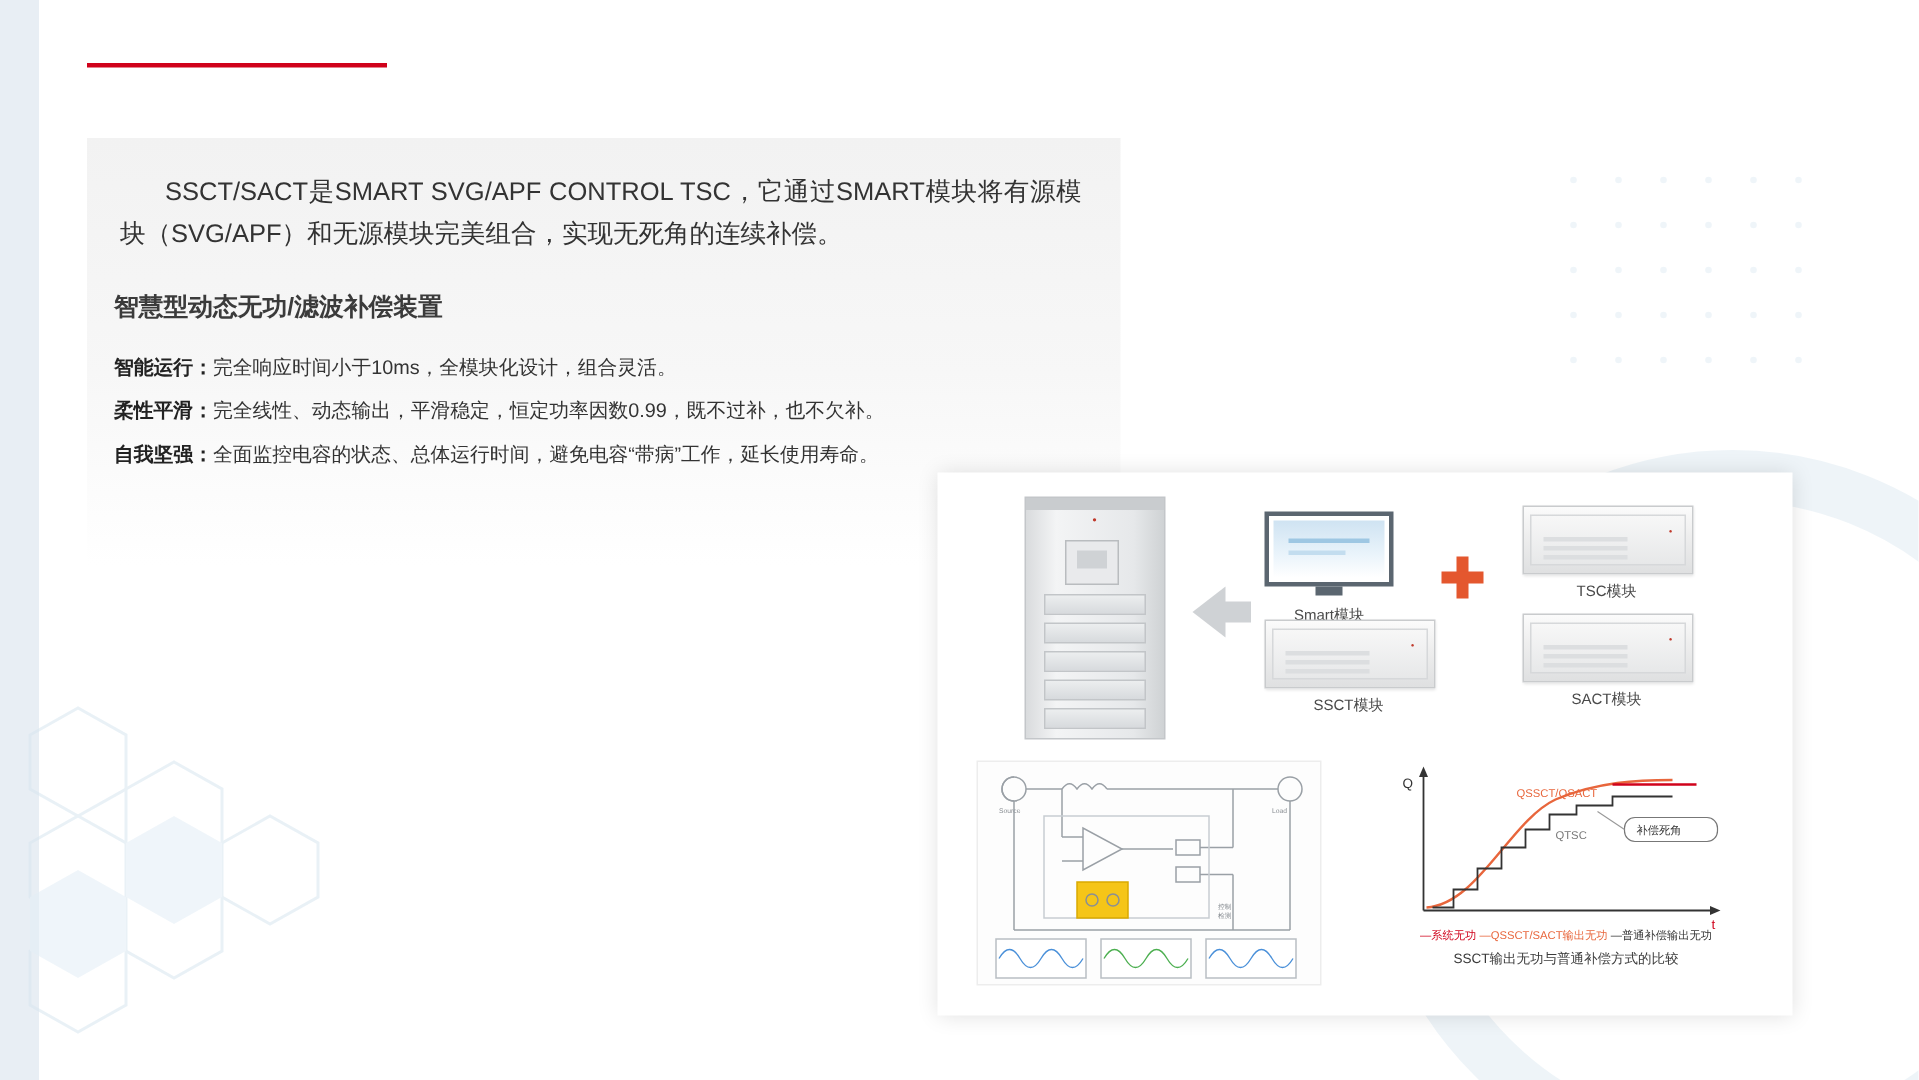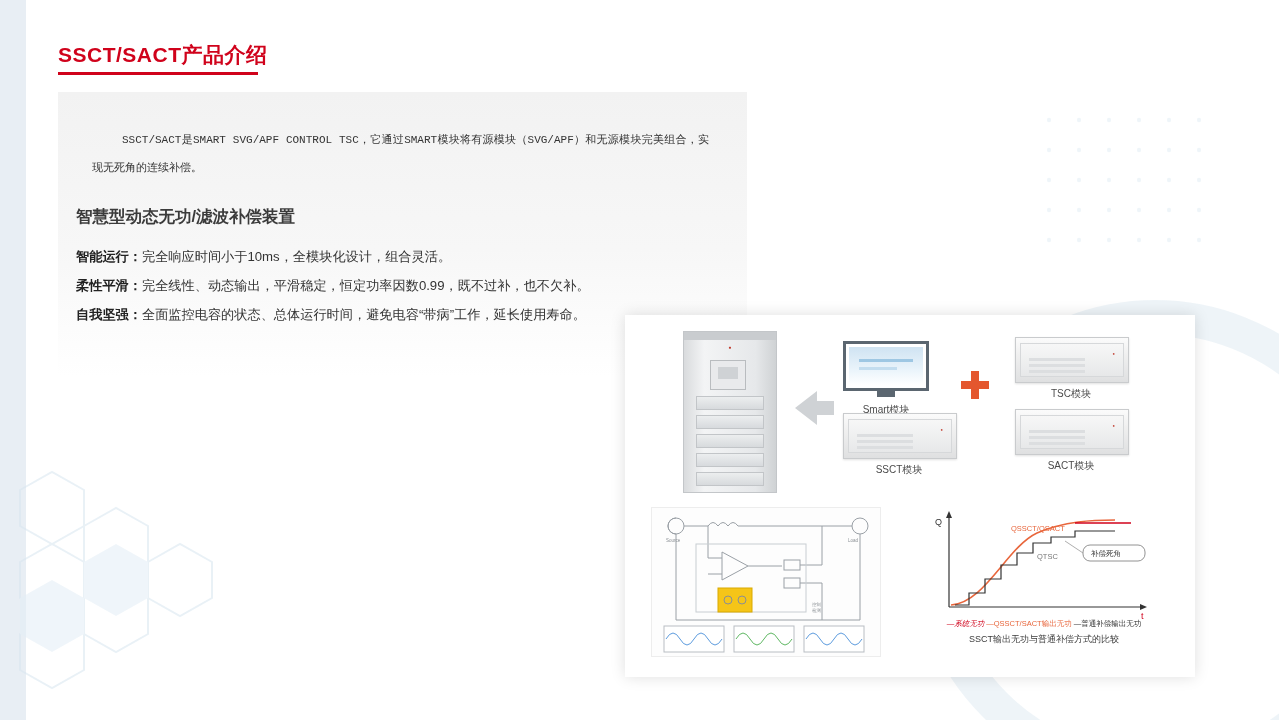--- a/index.html
+++ b/index.html
@@ -80,26 +80,25 @@
     font-size: 16.5px;
     font-weight: bold;
     color: #3b3b3b;
     margin: 0 0 12px 0;
   }
   .sec-heading.second {
     margin-top: 24px;
     margin-bottom: 14px;
   }
   .para {
-    font-size: 11px;
+    font-size: 17px;
     color: #333333;
     line-height: 28px;
     text-align: justify;
-    margin: 16px;
-    font-family: Liberation Mono, monospace;
+    margin: 4px;
   }
   .para .indent { display: inline-block; width: 30px; }
 
   .bullet-list { margin: 0; padding: 0; list-style: none; }
   .bullet-item {
     font-size: 13.2px;
     color: #333333;
     line-height: 29px;
     white-space: nowrap;
   }
@@ -257,21 +256,21 @@
     overflow: hidden;
   }
   .legend-row {
     position: absolute;
     left: 0; top: 112px;
     width: 258px;
     text-align: center;
     font-size: 7.5px;
     white-space: nowrap;
   }
-  .legend-row .l1 { color: #d0021b; font-style: italic; }
+  .legend-row .l1 { color: #d0021b; }
   .legend-row .l2 { color: #e8663c; }
   .legend-row .l3 { color: #333333; }
   .graph-caption {
     position: absolute;
     left: 0; top: 126px;
     width: 258px;
     text-align: center;
     font-size: 9px;
     color: #3b3b3b;
     white-space: nowrap;
@@ -328,21 +327,20 @@
       <circle cx="70" cy="130" r="2.2"></circle>
       <circle cx="100" cy="130" r="2.2"></circle>
       <circle cx="130" cy="130" r="2.2"></circle>
       <circle cx="160" cy="130" r="2.2"></circle>
   </g>
 </svg>
 
 <div class="bg-arc"></div>
 
 <div class="title-wrap">
-  <div class="page-title">SSCT/SACT产品介绍</div>
   <div class="title-underline"></div>
 </div>
 
 <div class="text-panel">
   <p class="para"><span class="indent"></span><span>SSCT/SACT是SMART SVG/APF CONTROL TSC，它通过SMART模块将有源模块（SVG/APF）和无源模块完美组合，实现无死角的连续补偿。</span></p>
 
   <div class="sec-heading second">智慧型动态无功/滤波补偿装置</div>
 
   <ul class="bullet-list">
     <li class="bullet-item">

